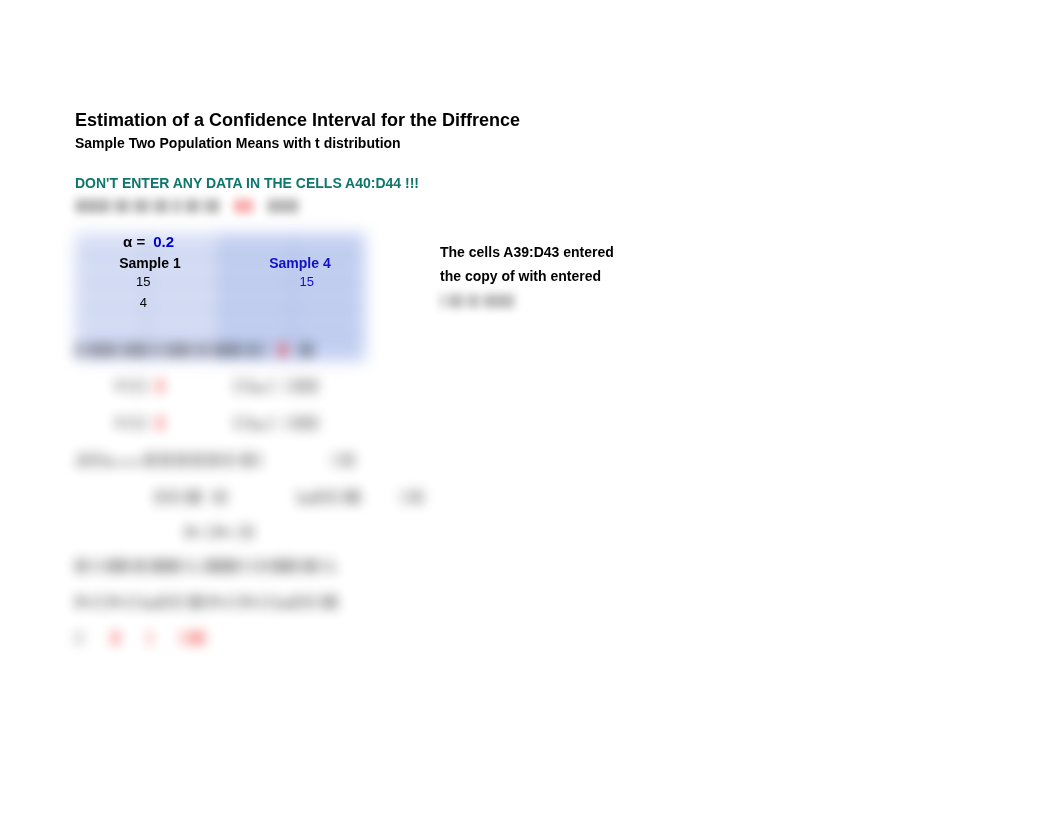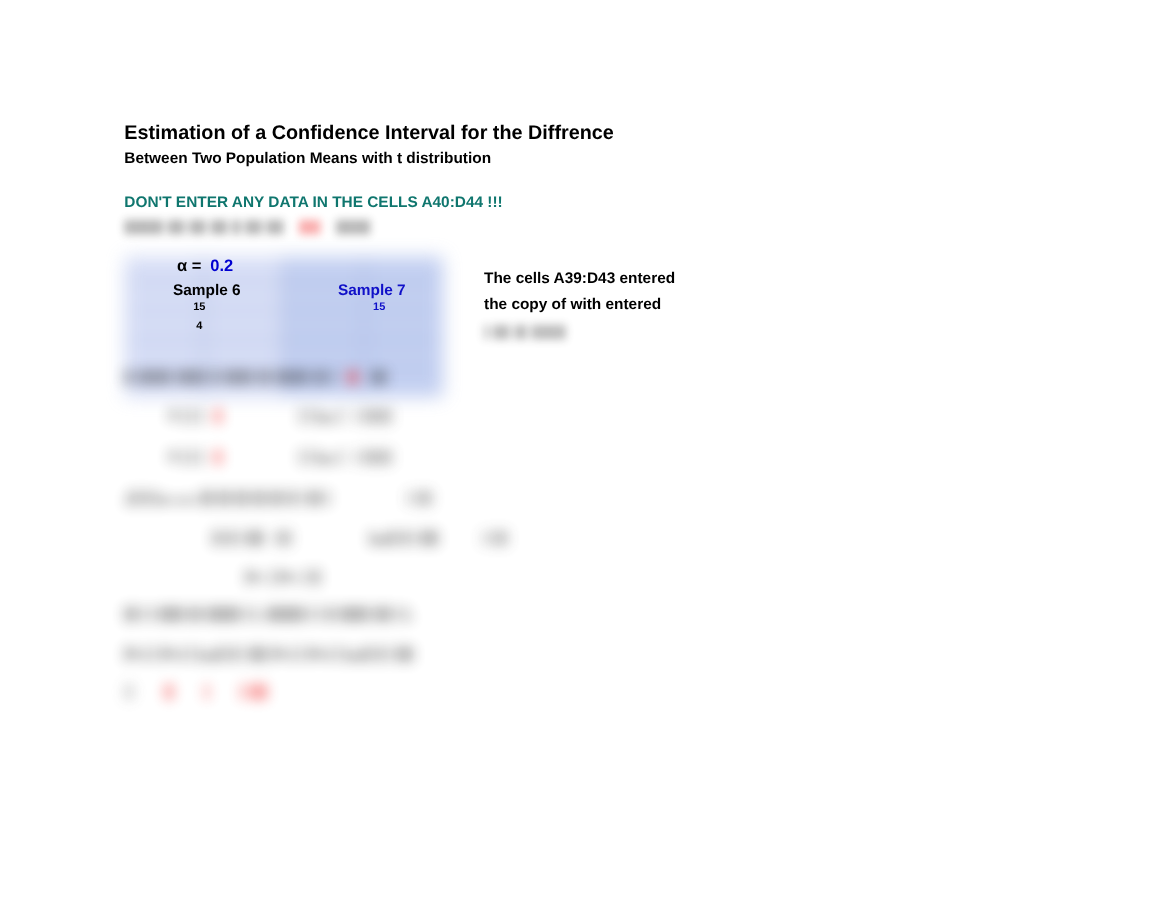--- a/index.html
+++ b/index.html
@@ -7,21 +7,21 @@
       margin: 0;
       font-family: Arial, Helvetica, sans-serif;
       background: #fff;
       width: 1062px;
       height: 822px;
       position: relative;
       overflow: hidden;
     }
     .page {
       position: relative;
-      padding: 110px 0 0 113px;
+      padding: 110px 0 0 75px;
       width: 100%;
       height: 100%;
       border-radius: 20px;
     }
     .title1 {
       font-size: 18px;
       font-weight: bold;
       color: #000;
       margin: 0 0 4px 0;
     }
@@ -98,22 +98,22 @@
     .samp-col {
       width: 160px;
       text-align: center;
     }
     .samp-col.c2 { margin-left: 0; }
     .s1-head { color: #000; }
     .s2-head { color: #1010c8; }
 
     .data-row {
       display: flex;
-      font-size: 10px;
-      font-weight: bold;
+      font-size: 13px;
+      font-weight: normal;
       gap: 27px;
     }
     .data-cell {
       width: 160px;
       text-align: center;
       padding: 3px 0;
     }
     .black-val { color: #000; }
     .blue-val { color: #1010c8; }
 
@@ -164,21 +164,21 @@
     }
     .final-row .gr { color: #888; }
     .final-row .rd { color: #e00; }
   </style>
 </head>
 <body>
 
 <div class="page">
 
   <div class="title1">Estimation of a Confidence Interval for the Diffrence</div>
-  <div class="title2">Between Two Population Means with t distribution</div>
+  <div class="title2">Sample Two Population Means with t distribution</div>
 
   <div class="warning">DON'T ENTER ANY DATA IN THE CELLS  A40:D44 !!!</div>
 
   <div class="blur-row">
     <span class="g1">|||||||||  ||||  ||||  ||||  ||  ||||  ||||</span>
     <span class="g2">|||||</span>
     <span class="g3">||||||||</span>
   </div>
 
   <div class="grid-band">
@@ -198,22 +198,22 @@
       </svg>
     </div>
 
     <div class="sharp-layer">
       <div class="alpha-row">
         <span class="alpha-label">α =</span>
         <span class="alpha-val">0.2</span>
       </div>
 
       <div class="samples-row">
-        <div class="samp-col s1-head">Sample 6</div>
-        <div class="samp-col c2 s2-head">Sample 7</div>
+        <div class="samp-col s1-head">Sample 1</div>
+        <div class="samp-col c2 s2-head">Sample 4</div>
       </div>
 
       <div class="data-row">
         <div class="data-cell black-val">15</div>
         <div class="data-cell blue-val">15</div>
       </div>
 
       <div class="data-row">
         <div class="data-cell black-val">4</div>
         <div class="data-cell"></div>

